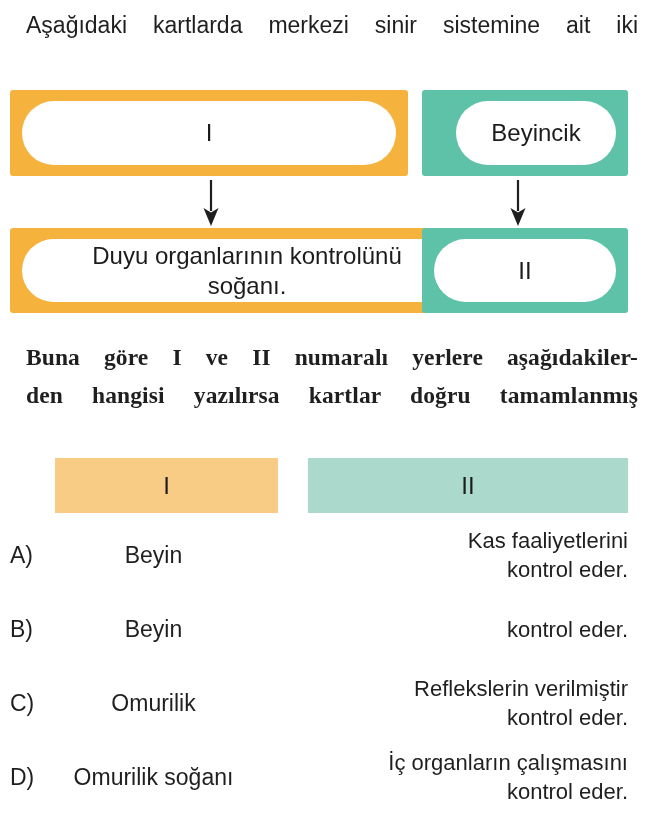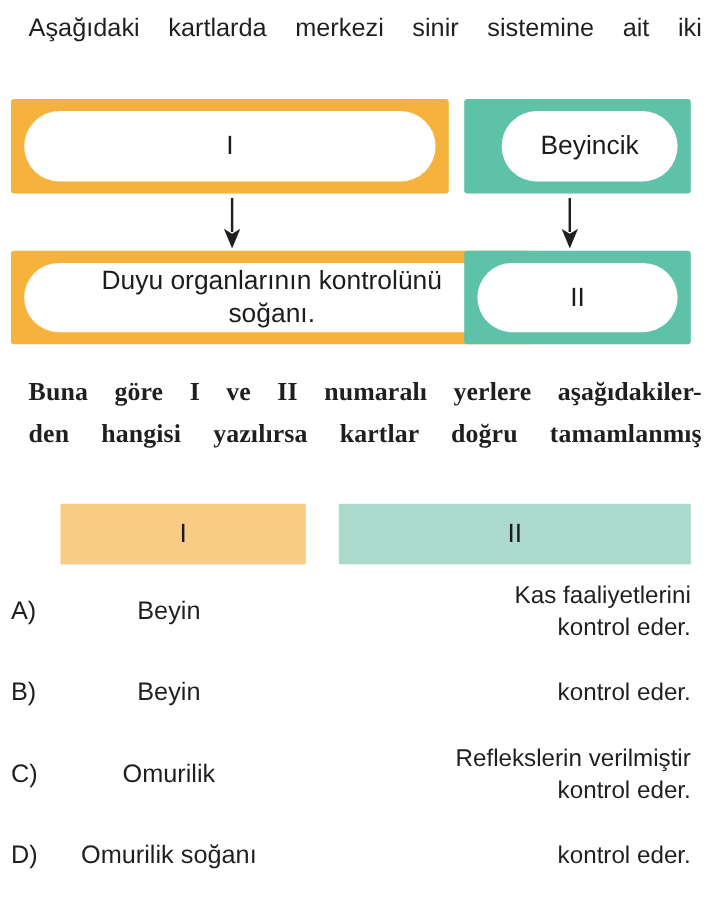--- a/index.html
+++ b/index.html
@@ -151,18 +151,19 @@
       <div class="cell cell-col2">
         <div>Reflekslerin verilmiştir</div>
         <div>kontrol eder.</div>
       </div>
     </div>
 
     <div class="opt-row">
       <div class="cell cell-letter">D)</div>
       <div class="cell cell-col1">Omurilik soğanı</div>
       <div class="cell cell-col2">
+        <div>İç organların çalışmasını</div>
         <div>kontrol eder.</div>
       </div>
     </div>
 
   </div>
 </div>
 
 </body></html>

